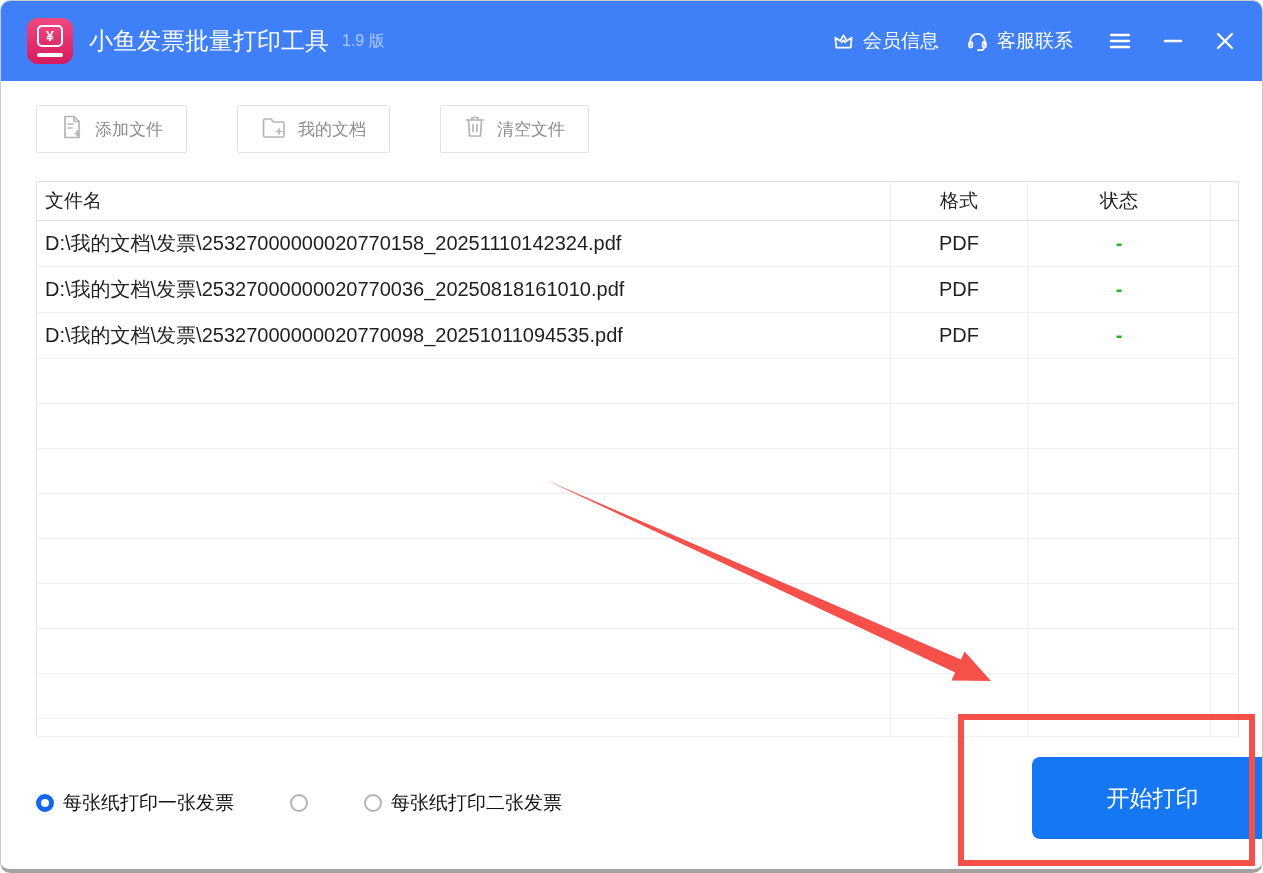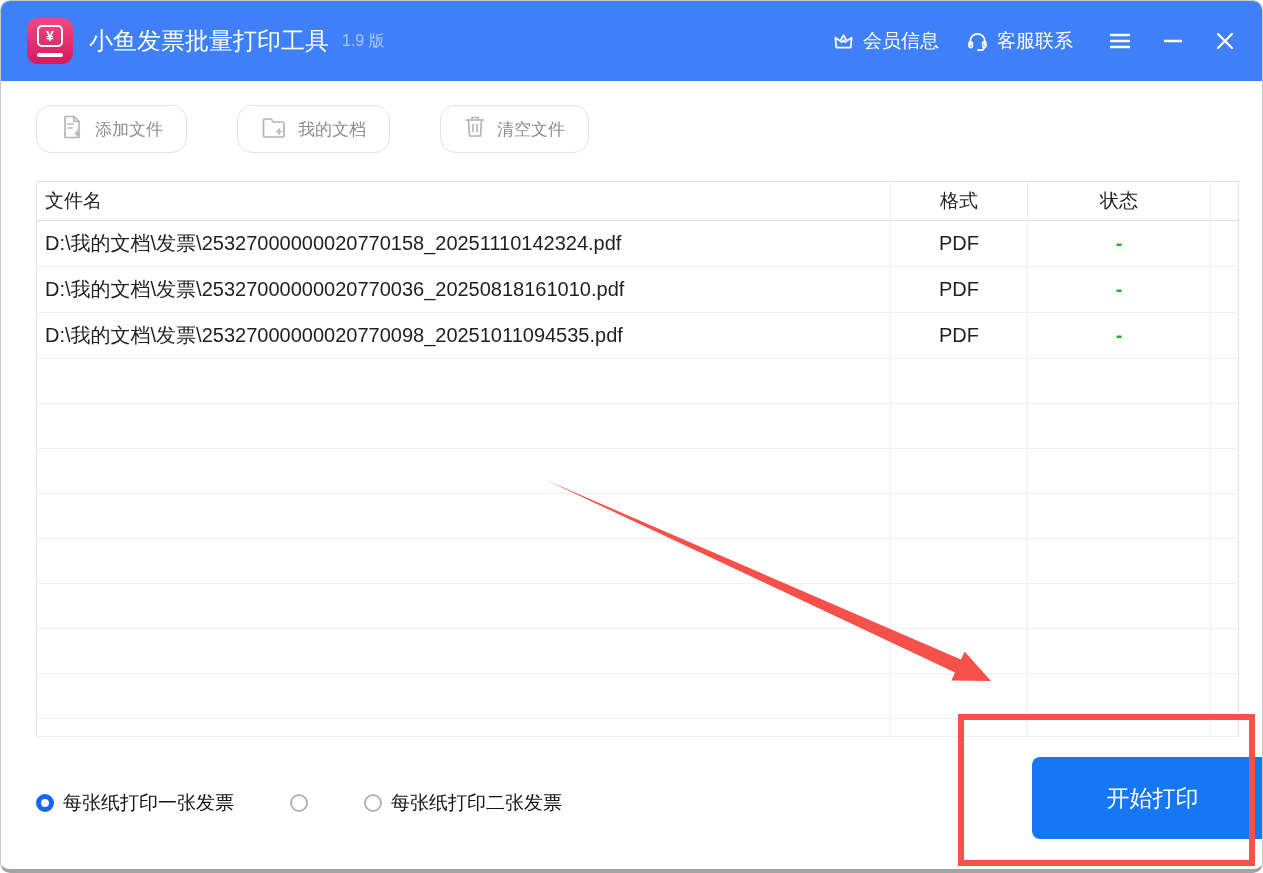--- a/index.html
+++ b/index.html
@@ -42,21 +42,21 @@
   .version { color:rgba(255,255,255,0.55); font-size:16px; margin-left:13px; }
   .titlebar-right { margin-left:auto; display:flex; align-items:center; gap:27px;text-align:center; }
   .tb-btn { display:flex; align-items:center; gap:8px; color:#fff; font-size:19px; cursor:pointer; white-space:nowrap; }
   .tb-btn svg, .win-btn svg { display:block; }
   .win-controls { display:flex; align-items:center; gap:30px; margin-left:8px; }
   .win-btn { cursor:pointer; display:flex; align-items:center; }
   
   .toolbar { display:flex; gap:50px; padding:24px 0 0 35px; }
   .tool-btn {
     display:flex; align-items:center; gap:11px;
-    border:1px solid #e3e3e3; border-radius:15px;
+    border:1px solid #e3e3e3; border-radius:2px;
     background:#fff; padding:9px 23px; height:48px;
     color:#8c8c8c; font-size:17px; cursor:pointer;
   }
   
   .table-wrap { margin:28px 26px 0 35px; }
   table.file-table {
     border-collapse:collapse; table-layout:fixed;
     width:1202px; border:1px solid #e2e2e2;
     font-size:20px; color:#1f1f1f;
   }

